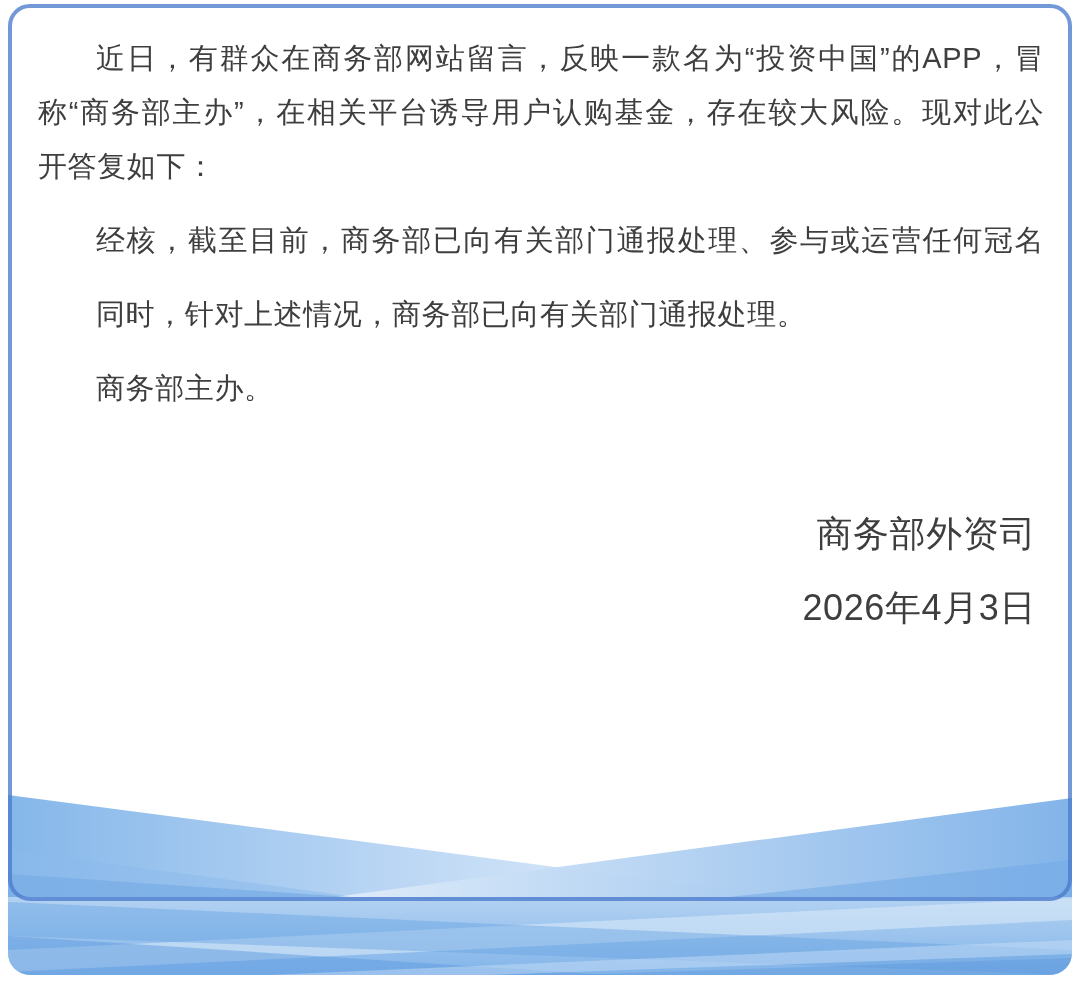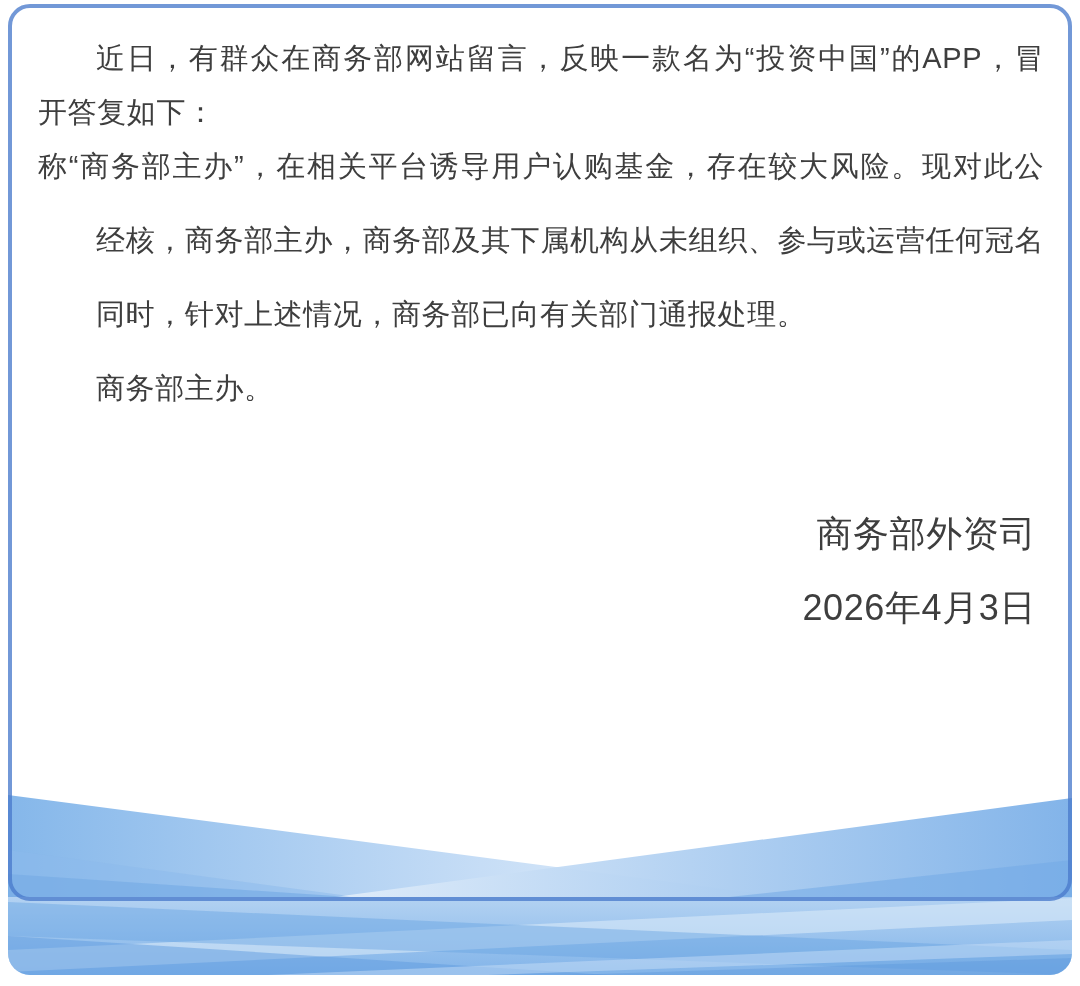--- a/index.html
+++ b/index.html
@@ -72,26 +72,26 @@
 <body>
 
 <div class="stage">
 
   <div class="page-card">
 
     <div class="content">
 
       <div class="para">
         <div class="t-line first">近日，有群众在商务部网站留言，反映一款名为“投资中国”的APP，冒</div>
+        <div class="t-line">称“商务部主办”，在相关平台诱导用户认购基金，存在较大风险。现对此公</div>
         <div class="t-line last">开答复如下：</div>
-        <div class="t-line">称“商务部主办”，在相关平台诱导用户认购基金，存在较大风险。现对此公</div>
       </div>
 
       <div class="para">
-        <div class="t-line first">经核，商务部主办，商务部及其下属机构从未组织、参与或运营任何冠名</div>
+        <div class="t-line first">经核，截至目前，商务部已向有关部门通报处理、参与或运营任何冠名</div>
       </div>
 
       <div class="para">
         <div class="t-line first last">同时，针对上述情况，商务部已向有关部门通报处理。</div>
       </div>
 
       <div class="para">
         <div class="t-line first last">商务部主办。</div>
       </div>
 

